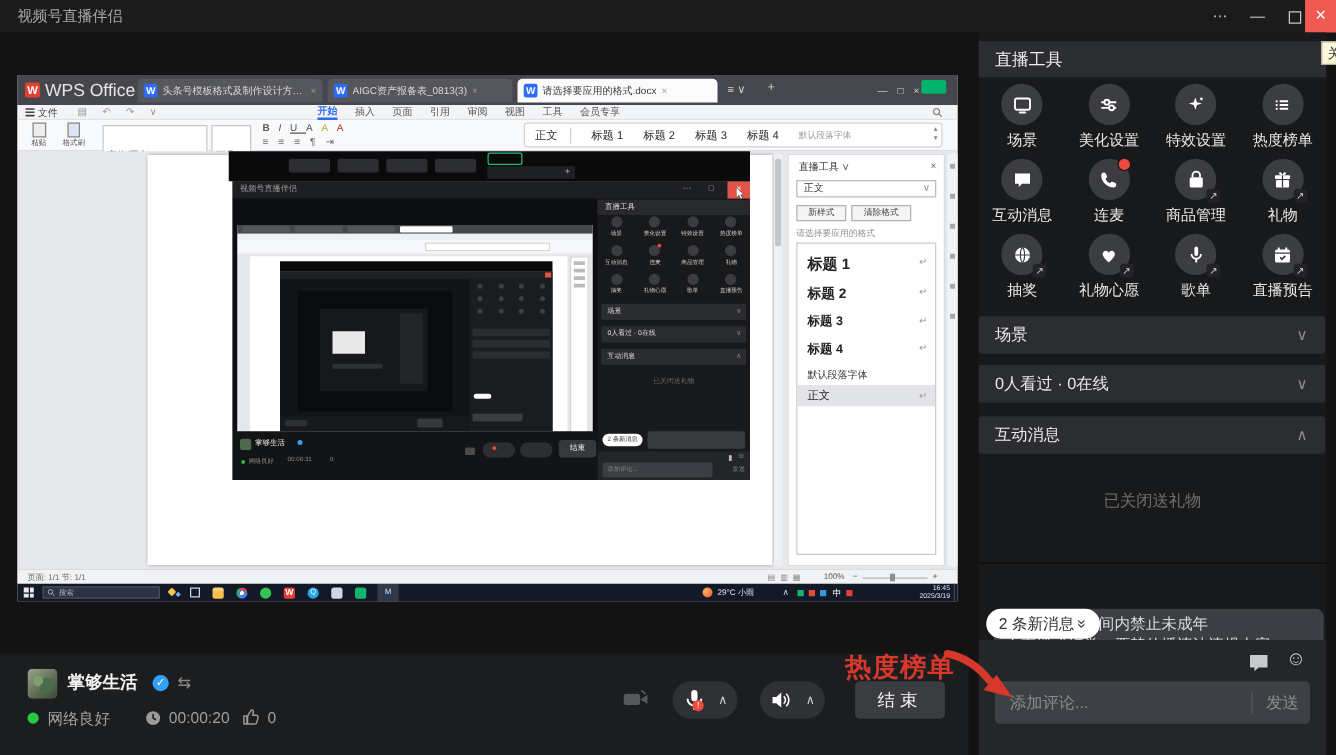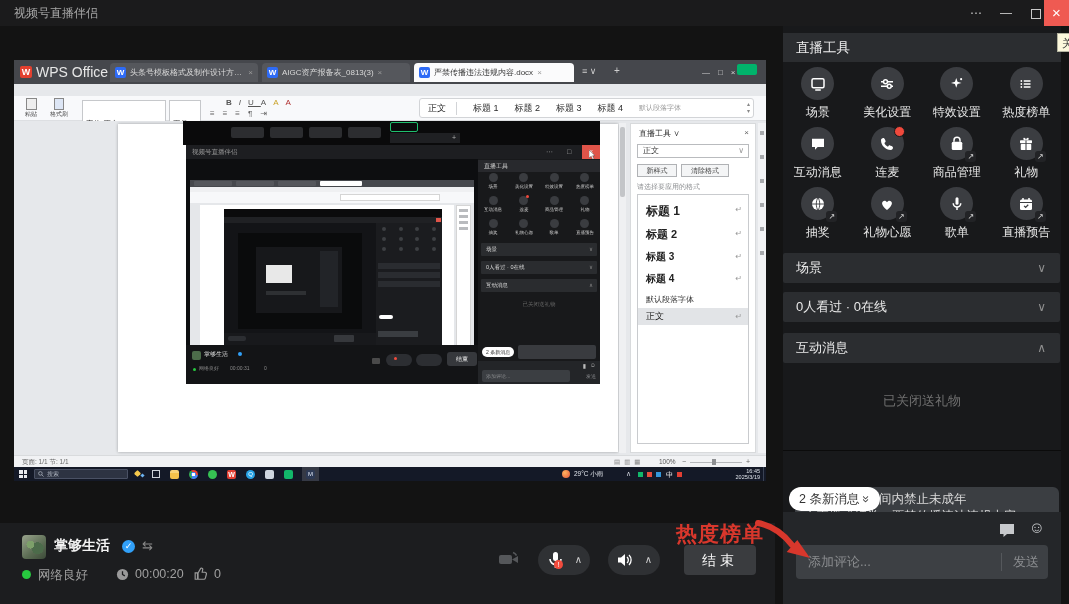--- a/index.html
+++ b/index.html
@@ -129,42 +129,60 @@
         <span class="tt">头条号模板格式及制作设计方式—(1)</span>
         <span class="tx">×</span>
       </div>
       <div class="ab wtab" style="left:248px;width:148px;">
         <span class="wb">W</span>
         <span class="tt">AIGC资产报备表_0813(3)</span>
         <span class="tx">×</span>
       </div>
       <div class="ab wtab" style="left:400px;width:160px;background:#fbfbfc;">
         <span class="wb">W</span>
-        <span class="tt" style="color:#3a3a3a;">严禁传播违法违规内容.docx</span>
+        <span class="tt" style="color:#3a3a3a;">请选择要应用的格式.docx</span>
         <span class="tx">×</span>
       </div>
       <span class="ab" style="left:568px;top:6px;color:#cfcfcf;font-size:9px;">≡ ∨</span>
       <span class="ab" style="left:600px;top:5px;color:#cfcfcf;font-size:10px;">+</span>
       <span class="ab" style="left:688px;top:7px;color:#d5d5d5;font-size:8px;">—　□　×</span>
       <div class="ab" style="left:723px;top:4px;width:20px;height:11px;border-radius:2px;background:#00b36b;"></div>
     </div>
 
+    <div class="ab pv-menubar">
+      <span class="ab" style="left:6px;top:1px;font-size:8px;color:#444;">☰ <span>文件</span></span>
+      <span class="ab" style="left:48px;top:1px;font-size:8px;color:#9a9a9a;letter-spacing:5px;">▤ ↶ ↷ ∨</span>
+      <div class="ab flex" style="left:240px;top:0;height:11px;">
+        <span class="mtab" style="color:#2e6bf0;font-weight:bold;border-bottom:2px solid #2e6bf0;">开始</span>
+        <span class="mtab">插入</span>
+        <span class="mtab">页面</span>
+        <span class="mtab">引用</span>
+        <span class="mtab">审阅</span>
+        <span class="mtab">视图</span>
+        <span class="mtab">工具</span>
+        <span class="mtab">会员专享</span>
+      </div>
+      <svg class="ab" style="left:732px;top:2px;" width="8" height="8" viewBox="0 0 8 8">
+          <circle cx="3.2" cy="3.2" r="2.4" fill="none" stroke="#8a8a8a"></circle>
+          <path d="M5 5l2.4 2.4" stroke="#8a8a8a"></path>
+        </svg>
+    </div>
 
     <div class="ab pv-ribbon">
       <div class="ab" style="left:10px;top:2px;width:14px;text-align:center;">
         <div style="width:9px;height:10px;border:1px solid #888;margin:0 auto;background:#eee;"></div>
         <div style="font-size:6px;color:#555;">粘贴</div>
       </div>
       <div class="ab" style="left:36px;top:2px;width:18px;text-align:center;">
         <div style="width:8px;height:10px;border:1px solid #888;margin:0 auto;background:#dde6f5;"></div>
         <div style="font-size:6px;color:#555;">格式刷</div>
       </div>
       <div class="ab combo" style="left:68px;width:84px;"><span>宋体(正文)</span> <span style="color:#999;">∨</span></div>
       <div class="ab combo" style="left:155px;width:32px;"><span>五号</span> <span style="color:#999;">∨</span></div>
-      <div class="ab" style="left:212px;top:2px;font-size:8px;color:#555;letter-spacing:7px;"><b>B</b><i>I</i><u>U</u>A<span style="color:#c9a227;">A</span><span style="color:#b03030;">A</span></div>
+      <div class="ab" style="left:196px;top:2px;font-size:8px;color:#555;letter-spacing:7px;"><b>B</b><i>I</i><u>U</u>A<span style="color:#c9a227;">A</span><span style="color:#b03030;">A</span></div>
       <div class="ab" style="left:196px;top:13px;font-size:8px;color:#666;letter-spacing:8px;">≡≡≡¶⇥</div>
       <div class="ab gal">
         <span class="gi" style="border-right:1px solid #d2d4d7;padding-right:10px;">正文</span>
         <span class="gi">标题 1</span>
         <span class="gi">标题 2</span>
         <span class="gi">标题 3</span>
         <span class="gi">标题 4</span>
         <span class="gi" style="color:#9a9a9a;font-size:7px;">默认段落字体</span>
         <span style="margin-left:auto;margin-right:3px;color:#888;font-size:6px;line-height:7px;">▴<br>▾</span>
       </div>

